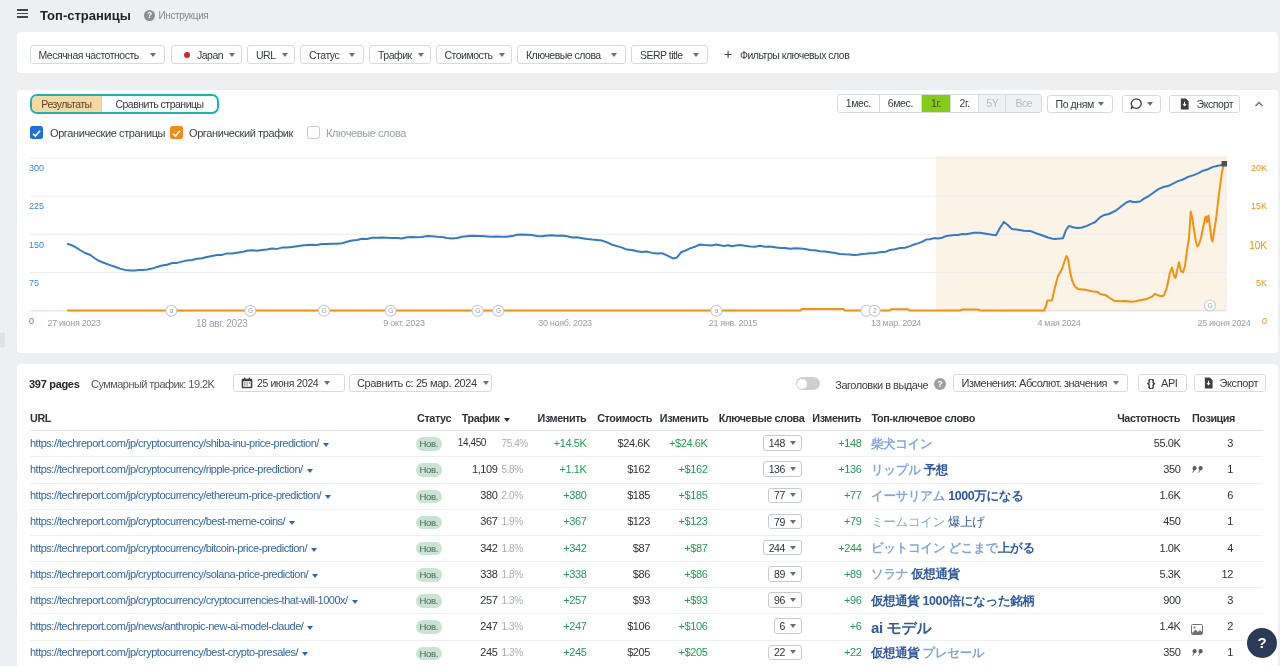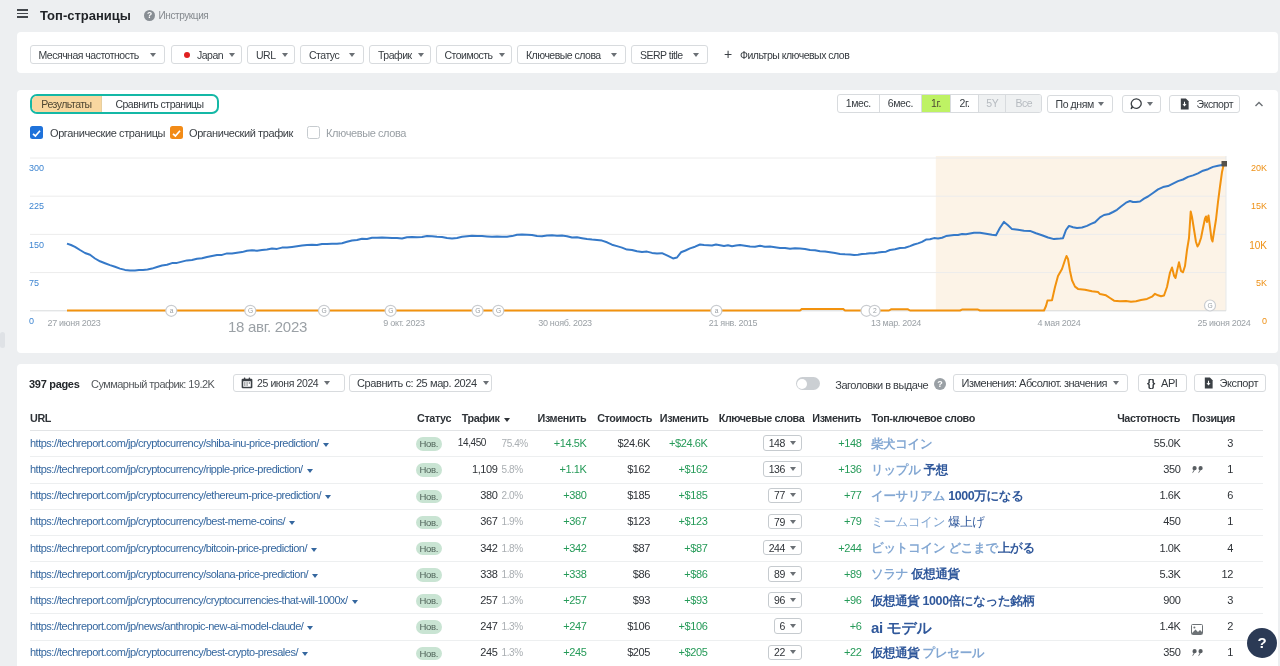--- a/index.html
+++ b/index.html
@@ -59,21 +59,21 @@
 <div class="abs" style="left:740px;top:48.5px;font-size:10.5px;color:#363b40;letter-spacing:-0.5px">Фильтры ключевых слов</div>
 <div class="panel" style="top:90px;height:263px"></div>
 
 <div class="abs" style="left:30px;top:93.5px;height:20px;display:flex;border:2px solid #14b8a6;border-radius:7px;overflow:hidden;background:#fff;font-size:10.5px;letter-spacing:-0.5px">
 <div style="background:#f8d7a0;color:#4f4733;display:flex;align-items:center;justify-content:center;width:70px;border-right:1px solid #e7cf9f">Результаты</div>
 <div style="color:#363b40;display:flex;align-items:center;justify-content:center;width:115px">Сравнить страницы</div>
 </div>
 <div class="abs" style="left:837px;top:94px;height:18.5px;display:flex;border:1px solid #d8dbde;border-radius:3px;overflow:hidden;font-size:10.5px;background:#fff;letter-spacing:-0.4px">
     <div class="seg" style="width:41.6px">1мес.</div>
     <div class="seg" style="width:42.6px">6мес.</div>
-    <div class="seg" style="width:28.7px;background:#bef264;color:#4f4733">1г.</div>
+    <div class="seg" style="width:28.7px;background:#84cc16;color:#4f4733">1г.</div>
     <div class="seg" style="width:28.3px">2г.</div>
     <div class="seg" style="width:27.3px;background:#eff1f2;color:#b6bbc0">5Y</div>
     <div class="seg" style="width:34.8px;background:#eff1f2;color:#b6bbc0;border-right:none">Все</div>
   </div>
 <div class="btn abs" style="left:1046.5px;top:94.5px;height:18.5px;padding:0 8px;width:66.5px;justify-content:space-between">
     <span>По дням</span>
     <span class="caret" style="margin-left:3px"></span>
   </div>
 <div class="btn abs" style="left:1122px;top:94.5px;height:18.5px;width:39px;padding:0 7px;justify-content:space-between">
 <svg width="13" height="12" viewBox="0 0 14 13">
@@ -140,21 +140,21 @@
 <div class="abs" style="left:29px;top:201.3px;font-size:9px;color:#3e85d1;letter-spacing:0">225</div>
 <div class="abs" style="left:29px;top:239.6px;font-size:9px;color:#3e85d1;letter-spacing:0">150</div>
 <div class="abs" style="left:29px;top:277.9px;font-size:9px;color:#3e85d1;letter-spacing:0">75</div>
 <div class="abs" style="left:29px;top:316px;font-size:9px;color:#3e85d1;letter-spacing:0">0</div>
 <div class="abs r" style="left:1237px;top:163px;width:30px;font-size:9px;color:#ee9015;letter-spacing:0">20K</div>
 <div class="abs r" style="left:1237px;top:201.3px;width:30px;font-size:9px;color:#ee9015;letter-spacing:0">15K</div>
 <div class="abs r" style="left:1237px;top:239.6px;width:30px;font-size:10px;color:#ee9015;letter-spacing:0">10K</div>
 <div class="abs r" style="left:1237px;top:277.9px;width:30px;font-size:9px;color:#ee9015;letter-spacing:0">5K</div>
 <div class="abs r" style="left:1237px;top:316px;width:30px;font-size:9px;color:#ee9015;letter-spacing:0">0</div>
 <div class="abs" style="left:14px;top:317.5px;width:120px;text-align:center;font-size:9px;color:#9ba1a6;letter-spacing:-0.3px">27 июня 2023</div>
-<div class="abs" style="left:187px;top:317.5px;width:120px;text-align:right;font-size:15px;color:#9ba1a6;letter-spacing:-0.3px">18 авг. 2023</div>
+<div class="abs" style="left:196px;top:317.5px;width:120px;text-align:left;font-size:10px;color:#9ba1a6;letter-spacing:-0.3px">18 авг. 2023</div>
 <div class="abs" style="left:344px;top:317.5px;width:120px;text-align:center;font-size:9px;color:#9ba1a6;letter-spacing:-0.3px">9 окт. 2023</div>
 <div class="abs" style="left:505px;top:317.5px;width:120px;text-align:center;font-size:9px;color:#9ba1a6;letter-spacing:-0.3px">30 нояб. 2023</div>
 <div class="abs" style="left:673px;top:317.5px;width:120px;text-align:center;font-size:9px;color:#9ba1a6;letter-spacing:-0.3px">21 янв. 2015</div>
 <div class="abs" style="left:836px;top:317.5px;width:120px;text-align:center;font-size:9px;color:#9ba1a6;letter-spacing:-0.3px">13 мар. 2024</div>
 <div class="abs" style="left:999px;top:317.5px;width:120px;text-align:center;font-size:9px;color:#9ba1a6;letter-spacing:-0.3px">4 мая 2024</div>
 <div class="abs" style="left:1164px;top:317.5px;width:120px;text-align:center;font-size:9px;color:#9ba1a6;letter-spacing:-0.3px">25 июня 2024</div>
 <div class="panel" style="top:364px;height:302px;border-radius:4px 4px 0 0"></div>
 <div class="abs" style="left:0;top:332px;width:5px;height:16px;background:#dfe2e6;border-radius:3px"></div>
 <div class="abs" style="left:29px;top:378px;font-size:11px;font-weight:bold;color:#23272b;letter-spacing:-0.3px">397 pages</div>
 <div class="abs" style="left:91px;top:378px;font-size:11px;color:#54585c;letter-spacing:-0.55px">Суммарный трафик: 19.2K</div>

